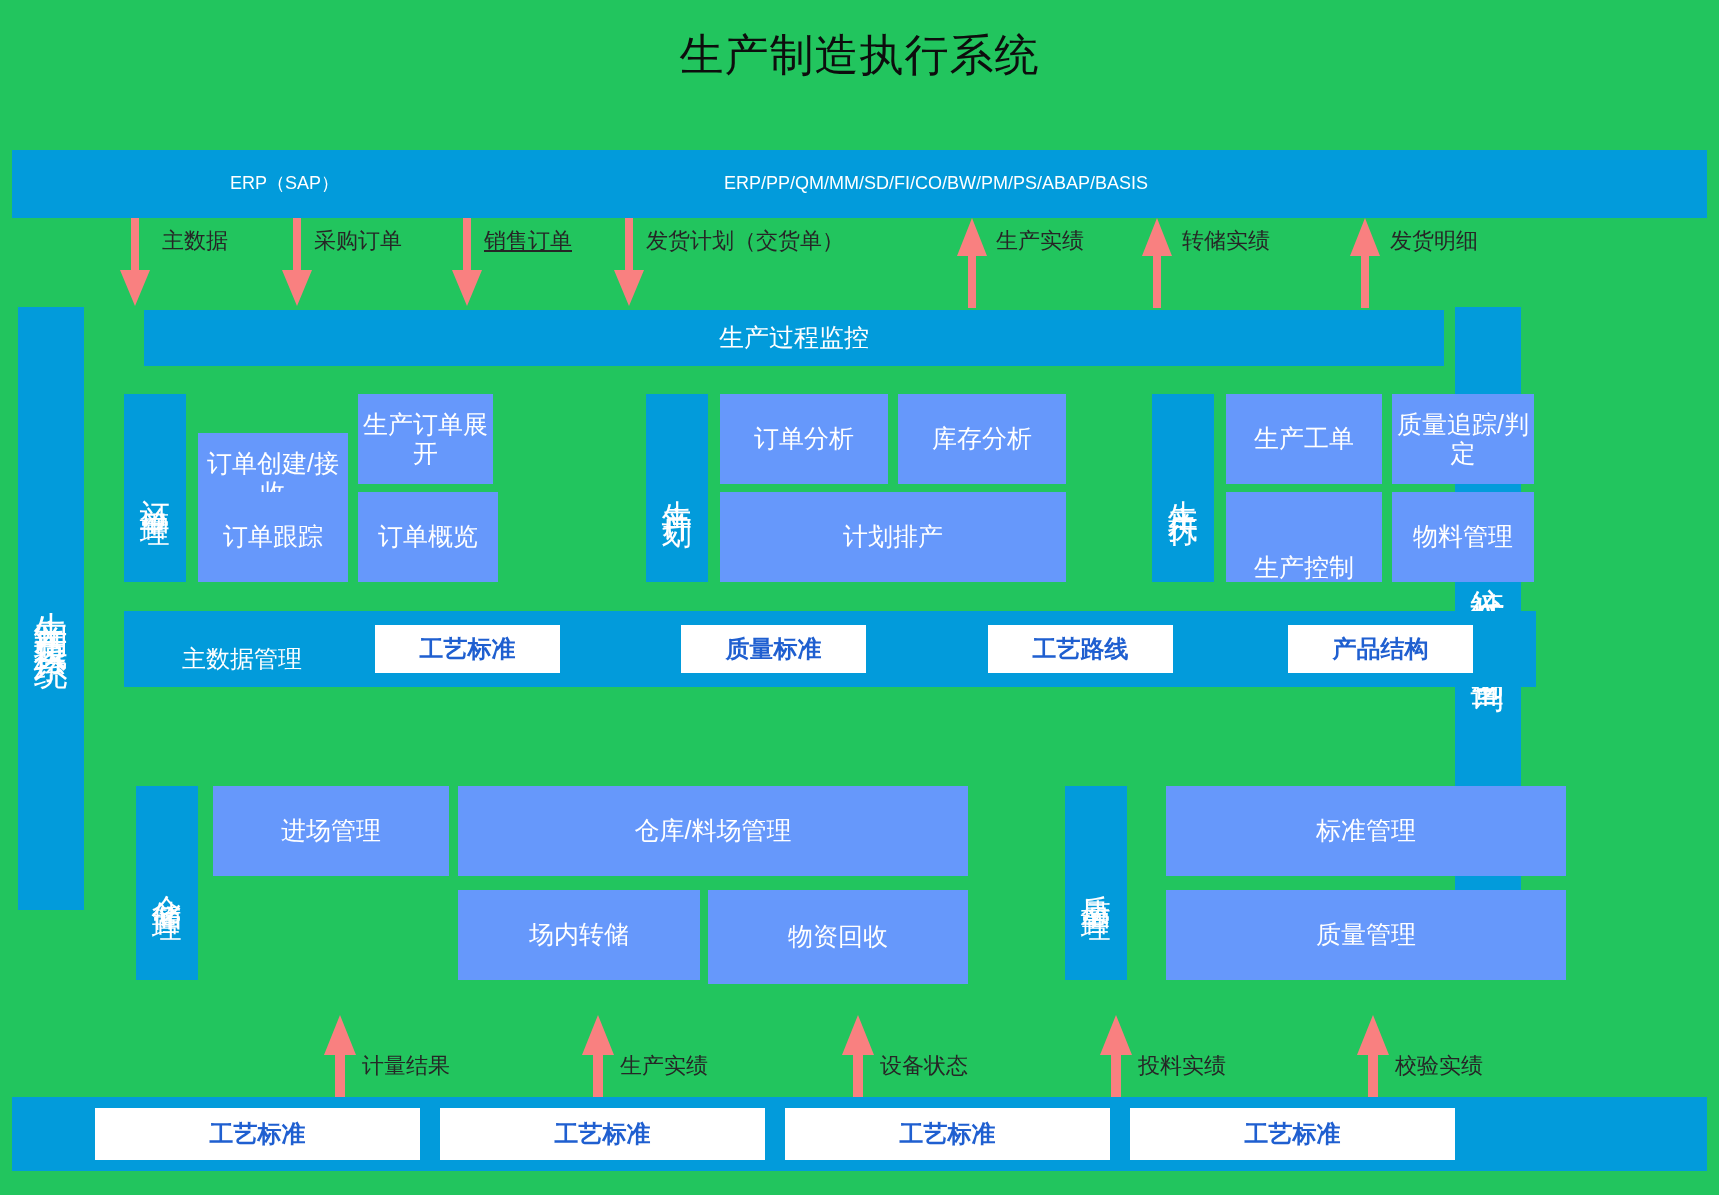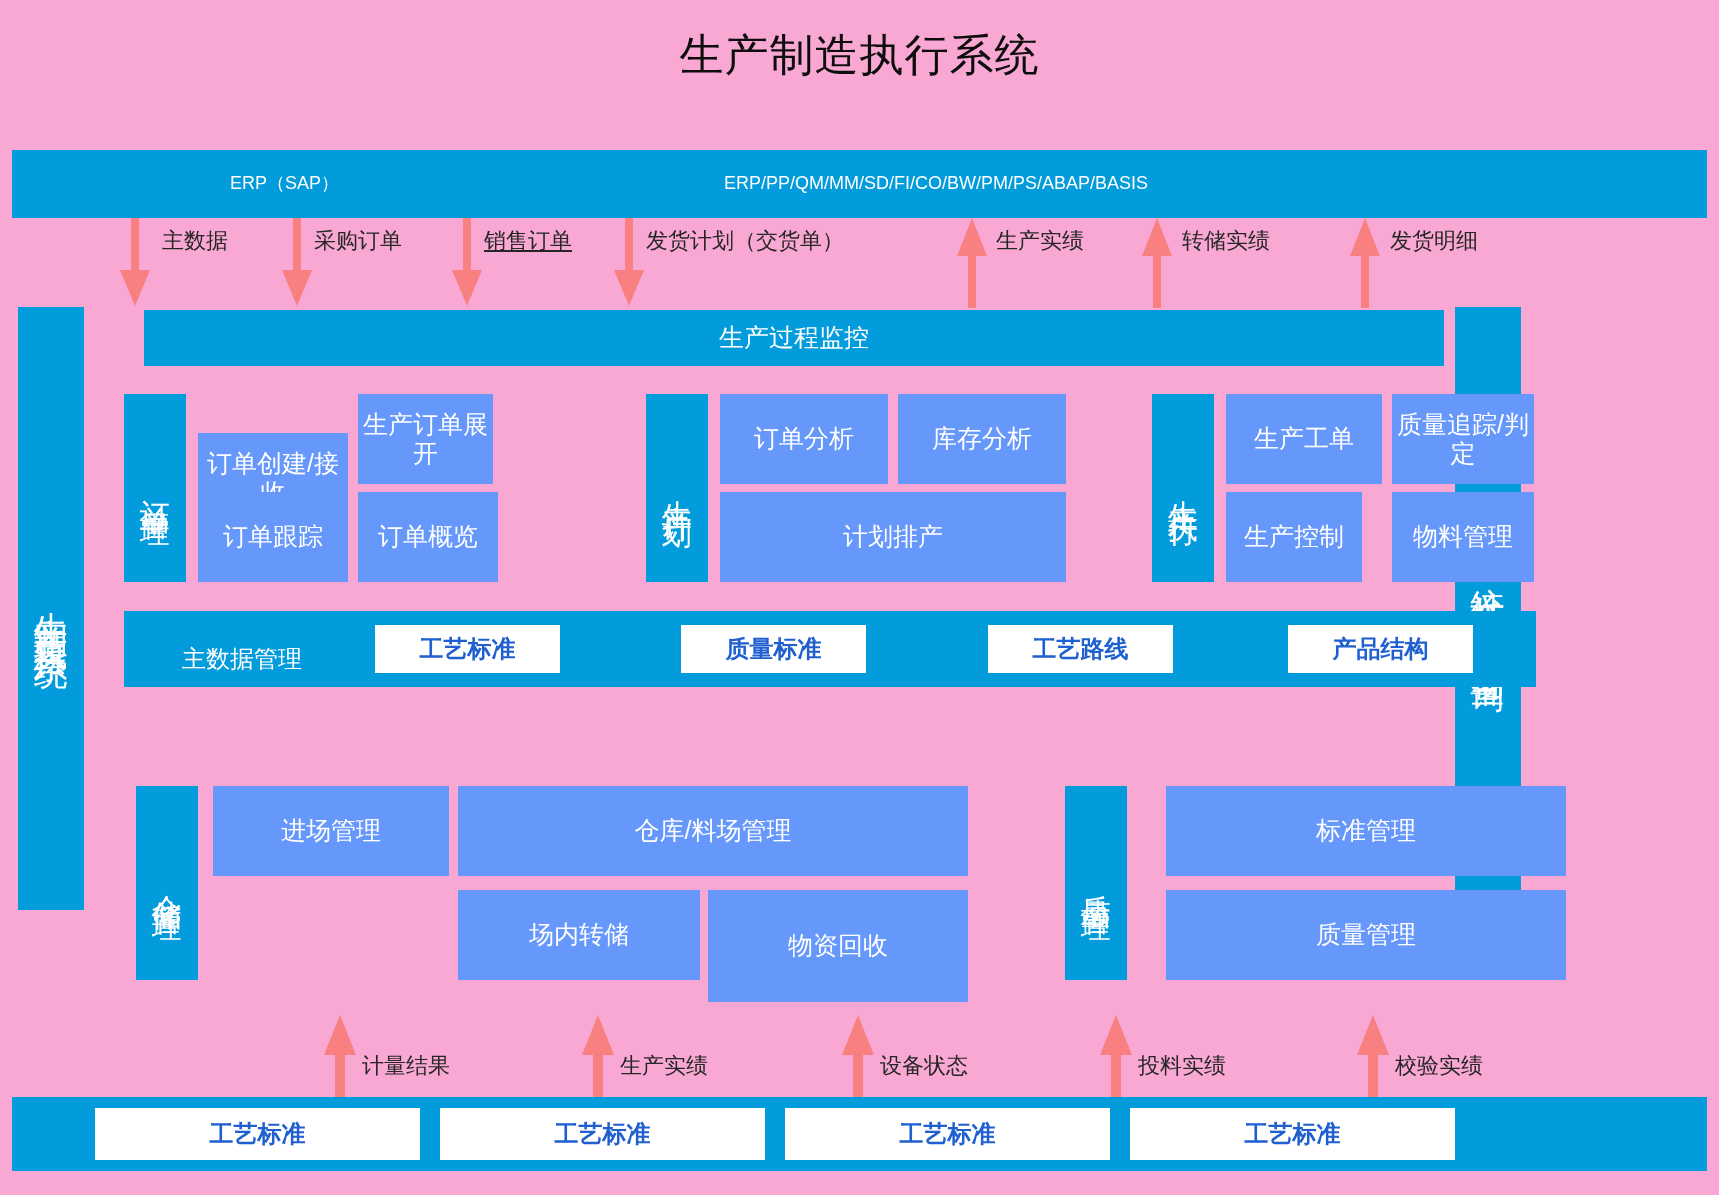--- a/index.html
+++ b/index.html
@@ -9,21 +9,21 @@
   }
   body {
     font-family: "Liberation Sans", "DejaVu Sans", sans-serif;
     color: #000;
   }
   #page {
     position: relative;
     width: 1719px;
     height: 1195px;
     overflow: hidden;
-    background: #f9a8d4;
+    background: #22c55e;
   }
 
   
   .page-title {
     position: absolute;
     left: 0;
     top: 26px;
     width: 1719px;
     text-align: center;
     font-size: 44px;
@@ -186,21 +186,21 @@
 
   <div class="box dark vertical fs-side" style="left:1152px; top:394px; width:62px; height:188px;">
     <span>生产执行</span>
   </div>
   <div class="box light fs-tile" style="left:1226px; top:394px; width:156px; height:90px;">
     <span>生产工单</span>
   </div>
   <div class="box light fs-tile" style="left:1392px; top:394px; width:142px; height:90px;">
     <span>质量追踪/判定</span>
   </div>
-  <div class="box light fs-tile" style="left:1226px; top:492px; width:136px; height:90px;">
+  <div class="box light fs-tile" style="left:1226px; top:492px; width:156px; height:90px;align-items:flex-end;">
     <span>生产控制</span>
   </div>
   <div class="box light fs-tile" style="left:1392px; top:492px; width:142px; height:90px;">
     <span>物料管理</span>
   </div>
 
   <div class="box dark" style="left:124px; top:611px; width:1412px; height:76px;"></div>
   <div class="box dark fs-master" style="left:152px; top:625px; width:180px; height:48px;">
     <span>主数据管理</span>
   </div>
@@ -222,21 +222,21 @@
   </div>
   <div class="box light fs-tile" style="left:213px; top:786px; width:236px; height:90px;">
     <span>进场管理</span>
   </div>
   <div class="box light fs-tile" style="left:458px; top:786px; width:510px; height:90px;">
     <span>仓库/料场管理</span>
   </div>
   <div class="box light fs-tile" style="left:458px; top:890px; width:242px; height:90px;">
     <span>场内转储</span>
   </div>
-  <div class="box light fs-tile" style="left:708px; top:890px; width:260px; height:112px;">
+  <div class="box light fs-tile" style="left:708px; top:890px; width:260px; height:94px;">
     <span>物资回收</span>
   </div>
 
   <div class="box dark vertical fs-side" style="left:1065px; top:786px; width:62px; height:194px;">
     <span>质量管理</span>
   </div>
   <div class="box light fs-tile" style="left:1166px; top:786px; width:400px; height:90px;">
     <span>标准管理</span>
   </div>
   <div class="box light fs-tile" style="left:1166px; top:890px; width:400px; height:90px;">

